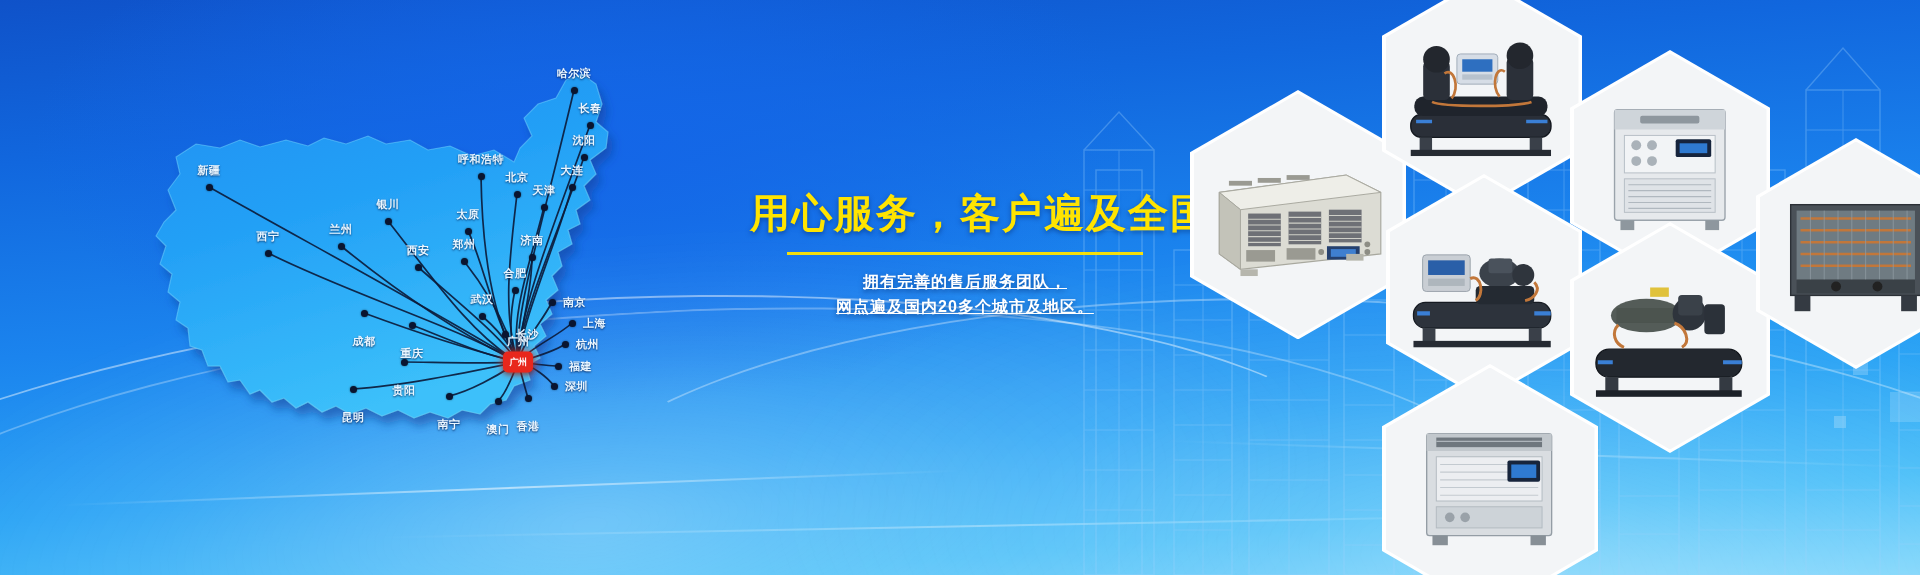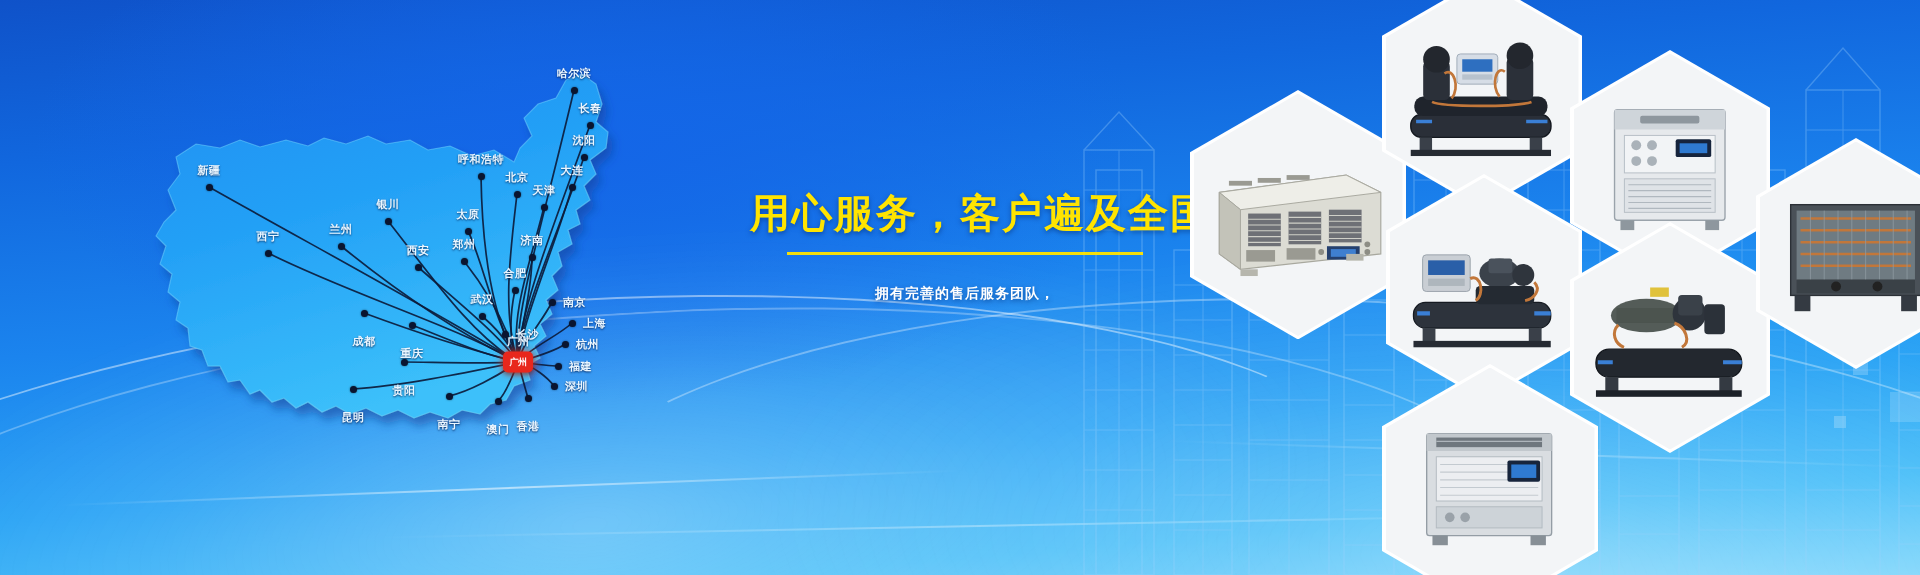--- a/index.html
+++ b/index.html
@@ -67,22 +67,22 @@
   #hub .hub-lbl{position:absolute;left:50%;bottom:24px;transform:translateX(-50%);
     white-space:nowrap;color:#eaf6ff;font-size:11px;font-weight:700;
     text-shadow:0 1px 2px rgba(0,30,80,.85);}
 
   
   #copy{position:absolute;left:750px;top:190px;width:430px;text-align:center;}
   #headline{
     font-size:40px;font-weight:700;color:#ffe400;letter-spacing:2px;line-height:1.15;
     text-shadow:0 2px 5px rgba(0,40,110,.55);white-space:nowrap;}
   #rule{height:3px;background:#ffe400;margin:16px auto 0;width:356px;opacity:.95;}
-  #sub{margin-top:28px;color:#ffffff;font-size:14px;font-weight:700;line-height:1.55;
-    letter-spacing:1px;text-shadow:0 2px 5px rgba(0,40,110,.55);}
+  #sub{margin-top:15px;color:#ffffff;font-size:16px;font-weight:700;line-height:1.55;
+    letter-spacing:1px;text-shadow:0 2px 5px rgba(0,40,110,.55);text-decoration:underline;}
   #sub div{white-space:nowrap;}
 
   
   #hexes{position:absolute;left:1190px;top:-40px;width:740px;height:660px;}
   .hex{
     position:absolute;width:var(--w);height:calc(var(--w)*1.1547);
     -webkit-clip-path:polygon(50% 0%,100% 25%,100% 75%,50% 100%,0% 75%,0% 25%);
     clip-path:polygon(50% 0%,100% 25%,100% 75%,50% 100%,0% 75%,0% 25%);
     background:#ffffff;display:flex;align-items:center;justify-content:center;}
   .hex .inner{
@@ -353,20 +353,21 @@
         <span>广州</span>
       </div>
     </div>
   </div>
 
   <div id="copy">
     <div id="headline">用心服务，客户遍及全国</div>
     <div id="rule"></div>
     <div id="sub">
       <div>拥有完善的售后服务团队，</div>
+      <div>网点遍及国内20多个城市及地区。</div>
     </div>
   </div>
 
   <div id="hexes">
 
     <div class="hex" style="--w:216px;left:0px;top:130px;">
       <div class="inner">
         <svg viewBox="0 0 200 150">
           <g>
             <polygon points="18,52 150,34 186,52 186,116 40,132 18,116" fill="#dcdcd4" stroke="#a8a89e" stroke-width="1.2"></polygon>

